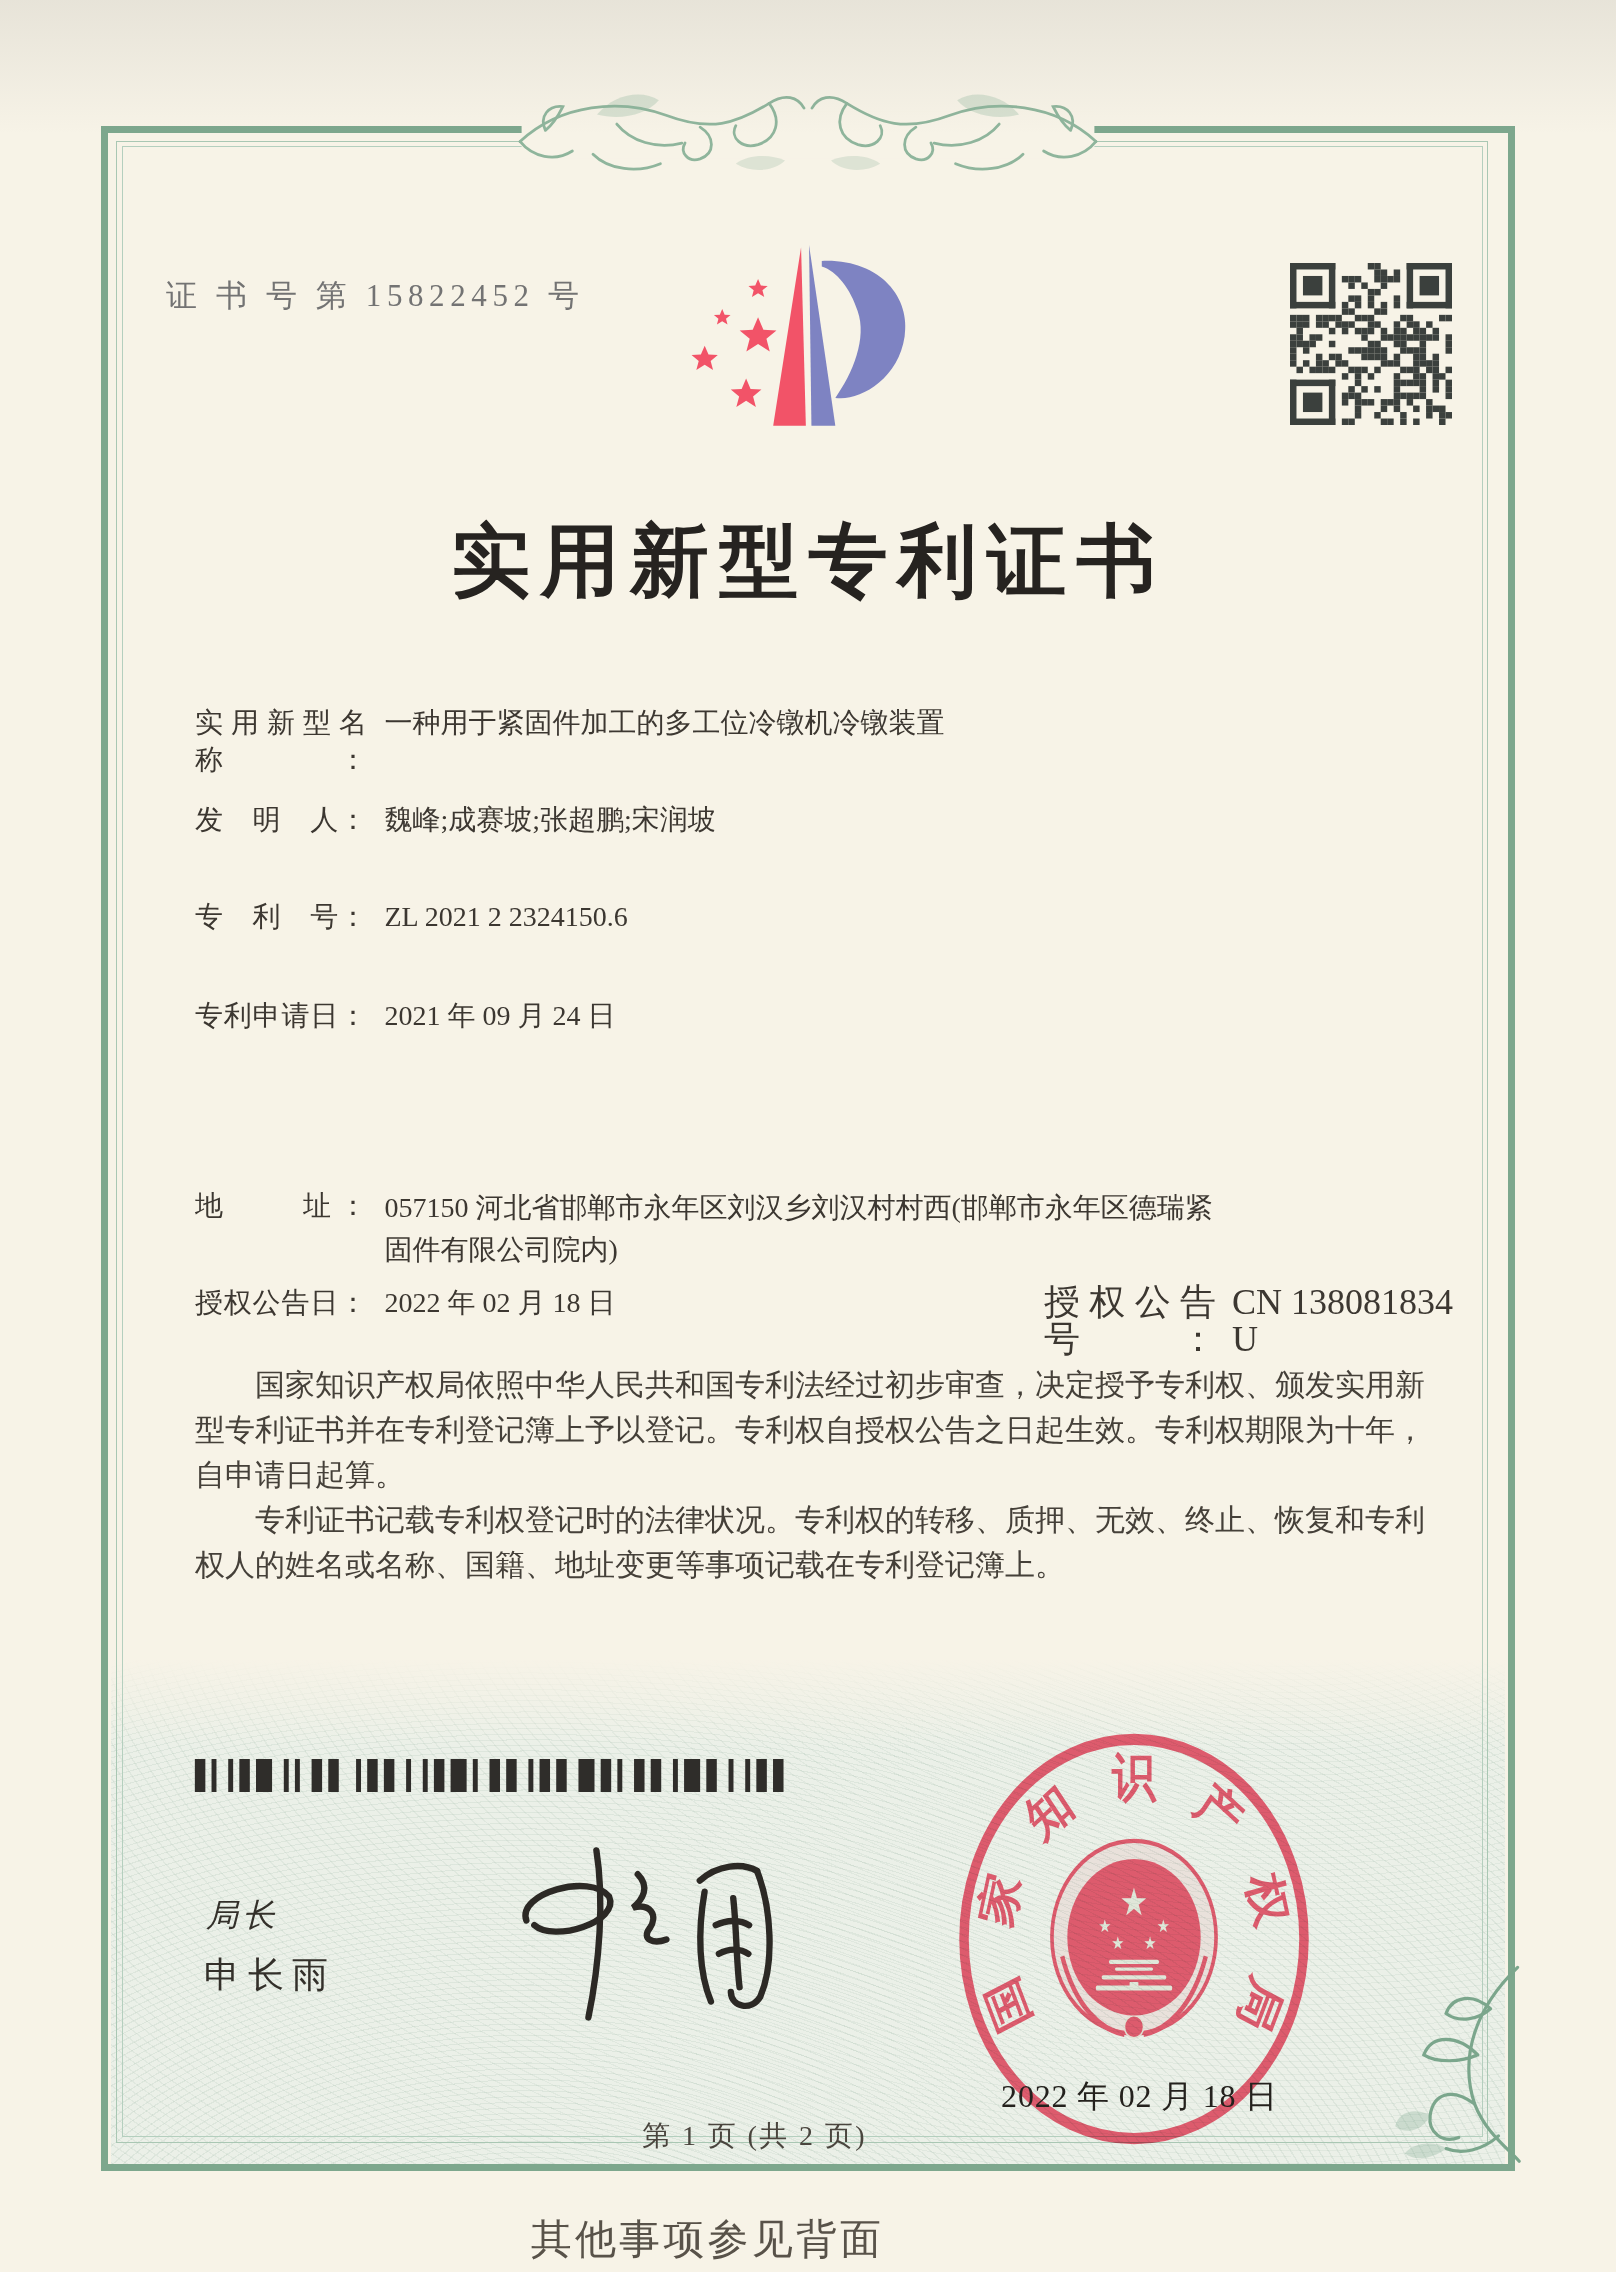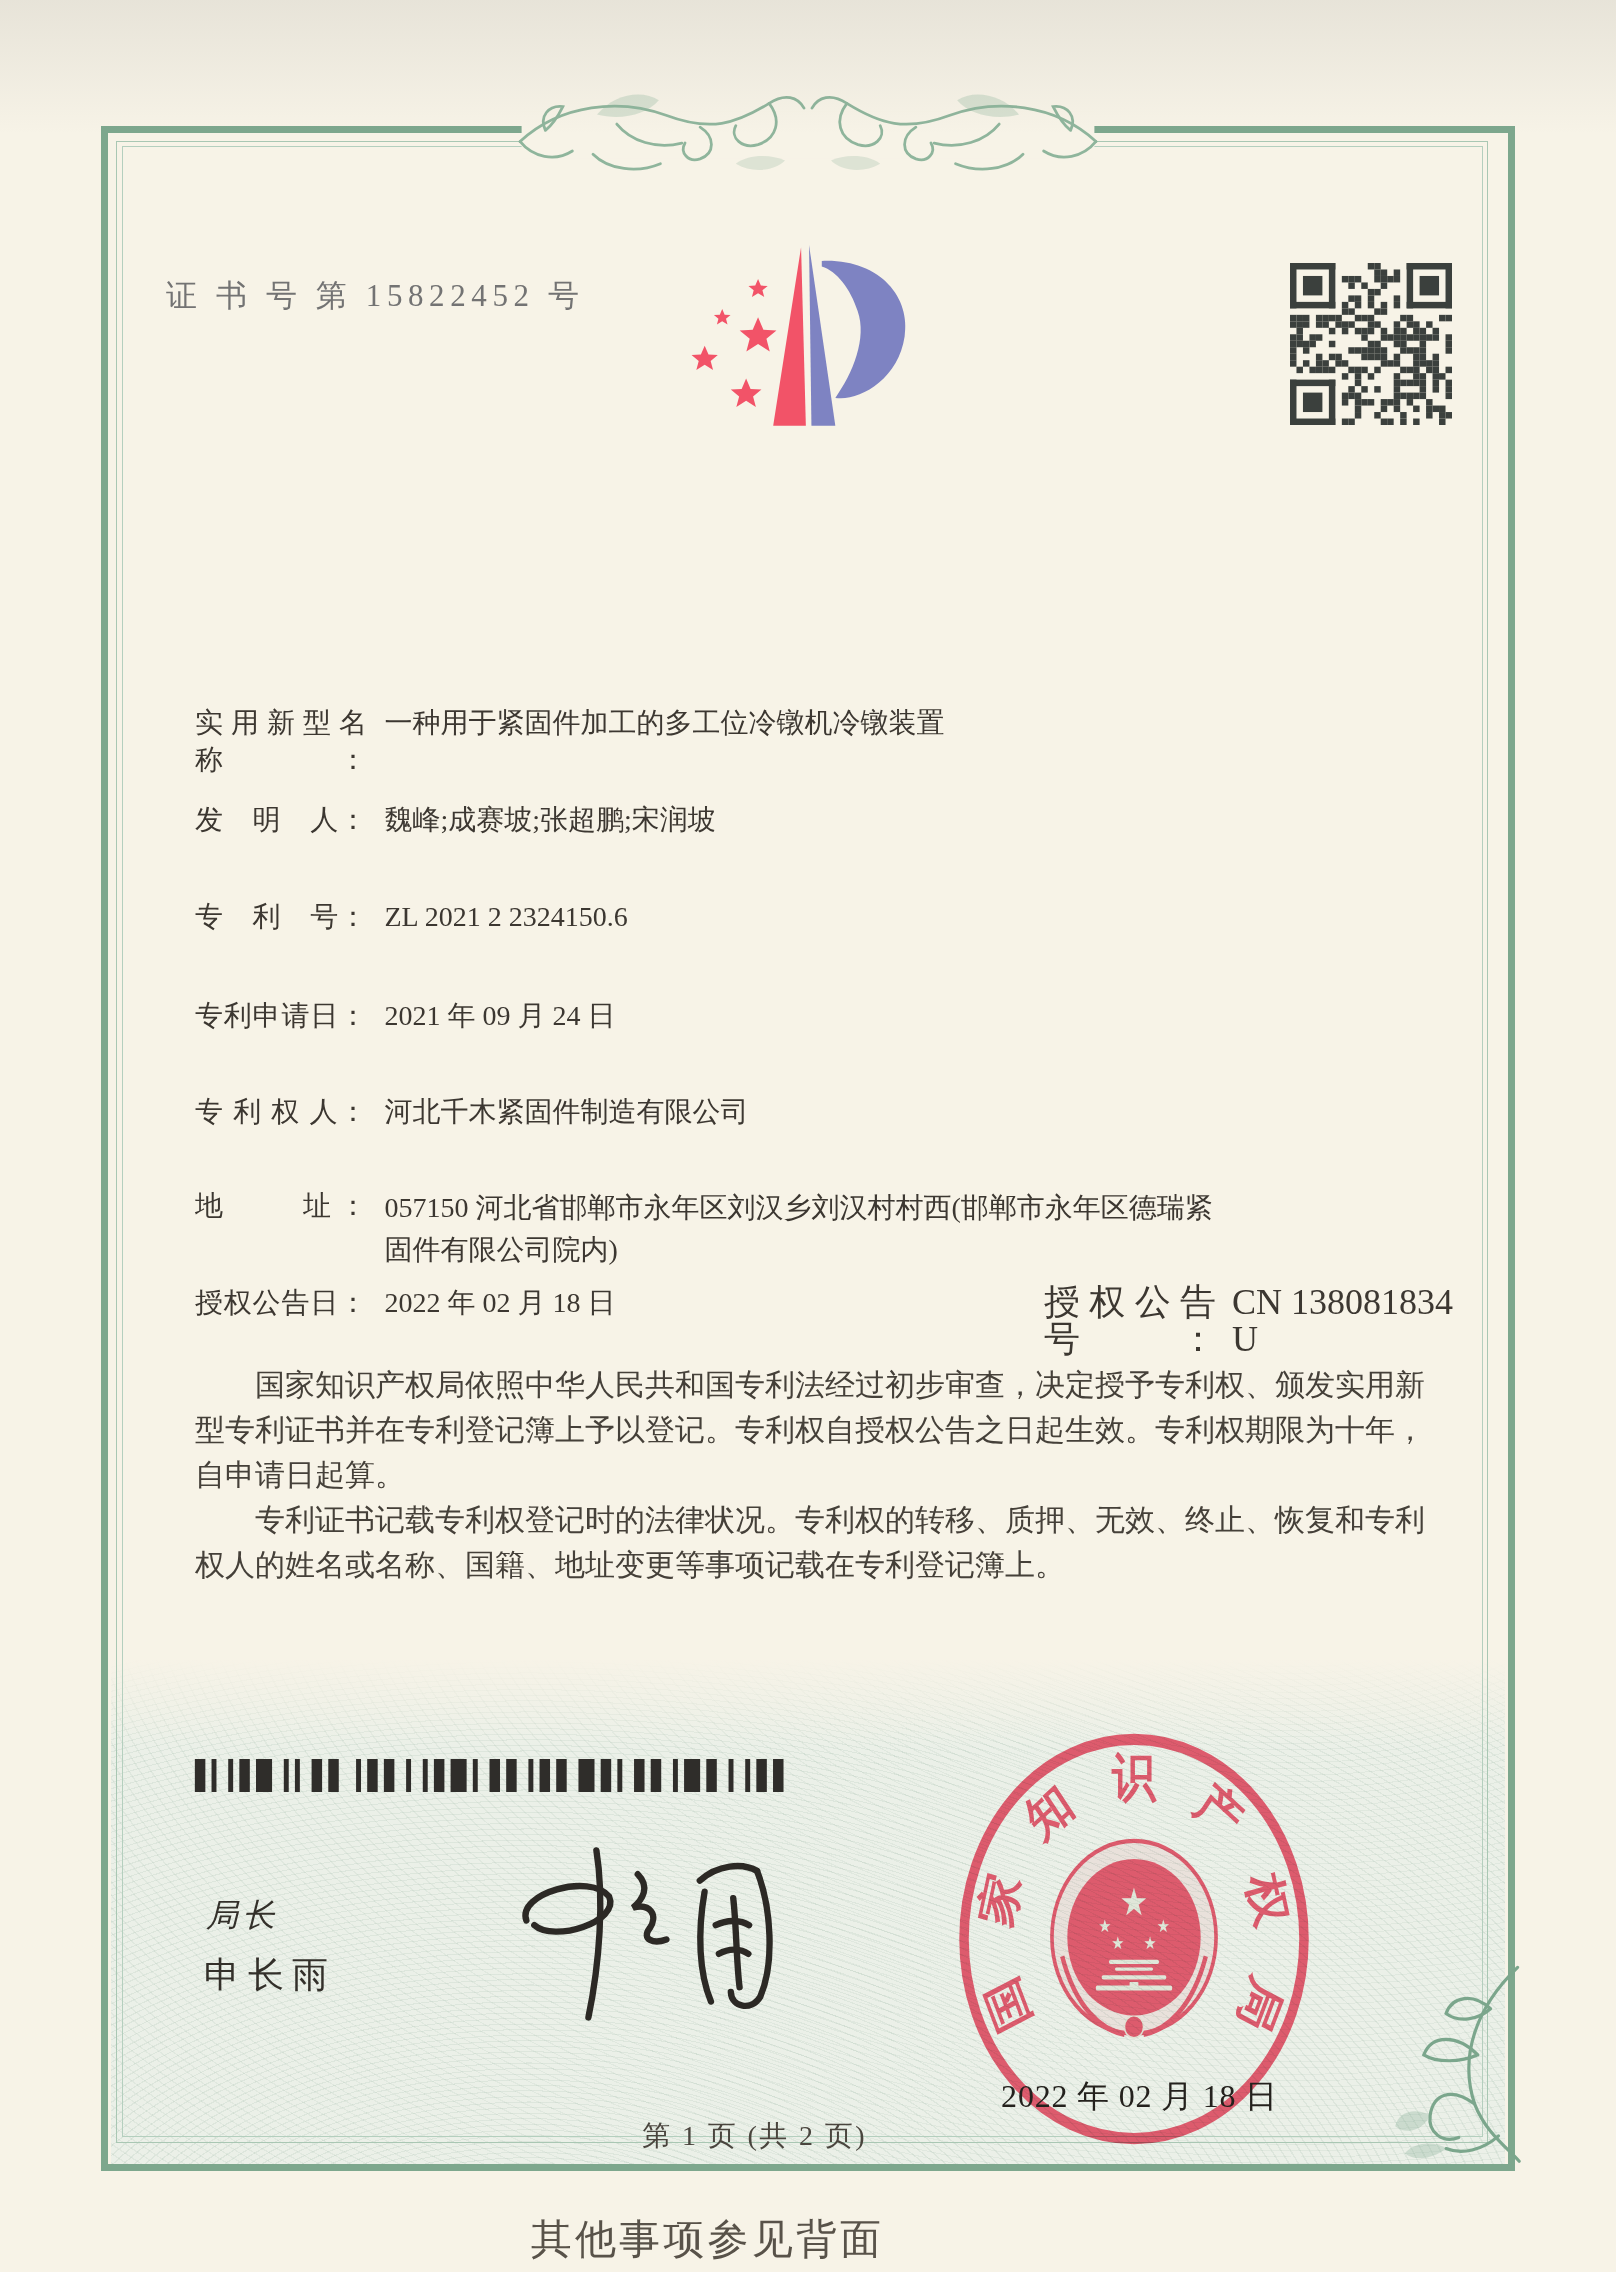--- a/index.html
+++ b/index.html
@@ -344,40 +344,37 @@
       <rect x="146.88" y="0" width="8.16" height="57.120000000000005" fill="#3b403d"></rect>
       <rect x="195.84" y="0" width="8.16" height="57.120000000000005" fill="#3b403d"></rect>
       <rect x="163.2" y="16.32" width="24.48" height="24.48" fill="#3b403d"></rect>
       <rect x="0" y="146.88" width="57.120000000000005" height="8.16" fill="#3b403d"></rect>
       <rect x="0" y="195.84" width="57.120000000000005" height="8.16" fill="#3b403d"></rect>
       <rect x="0" y="146.88" width="8.16" height="57.120000000000005" fill="#3b403d"></rect>
       <rect x="48.96" y="146.88" width="8.16" height="57.120000000000005" fill="#3b403d"></rect>
       <rect x="16.32" y="163.2" width="24.48" height="24.48" fill="#3b403d"></rect>
     </svg>
 
+  <div class="title">实用新型专利证书</div>
 
   <div class="field" style="top:801px">
     <span class="lbl">发　明　人：</span>
     <span class="val">魏峰;成赛坡;张超鹏;宋润坡</span>
   </div>
   <div class="field" style="top:704px">
     <span class="lbl">实用新型名称：</span>
     <span class="val">一种用于紧固件加工的多工位冷镦机冷镦装置</span>
   </div>
   <div class="field" style="top:898px">
     <span class="lbl">专　利　号：</span>
     <span class="val">ZL 2021 2 2324150.6</span>
   </div>
   <div class="field" style="top:997px">
     <span class="lbl">专利申请日：</span>
     <span class="val">2021 年 09 月 24 日</span>
-  </div>
-  <div class="field" style="top:1093px">
-    <span class="lbl">专 利 权 人：</span>
-    <span class="val">河北千木紧固件制造有限公司</span>
   </div>
   <div class="field addr" style="top:1187px">
     <span class="lbl">地　　址：</span>
     <span class="val">057150 河北省邯郸市永年区刘汉乡刘汉村村西(邯郸市永年区德瑞紧固件有限公司院内)</span>
   </div>
 
   <div class="field" style="top:1284px;width:1273px">
     <span class="lbl">授权公告日：</span>
     <span class="val">2022 年 02 月 18 日</span>
     <span class="grant-no">

